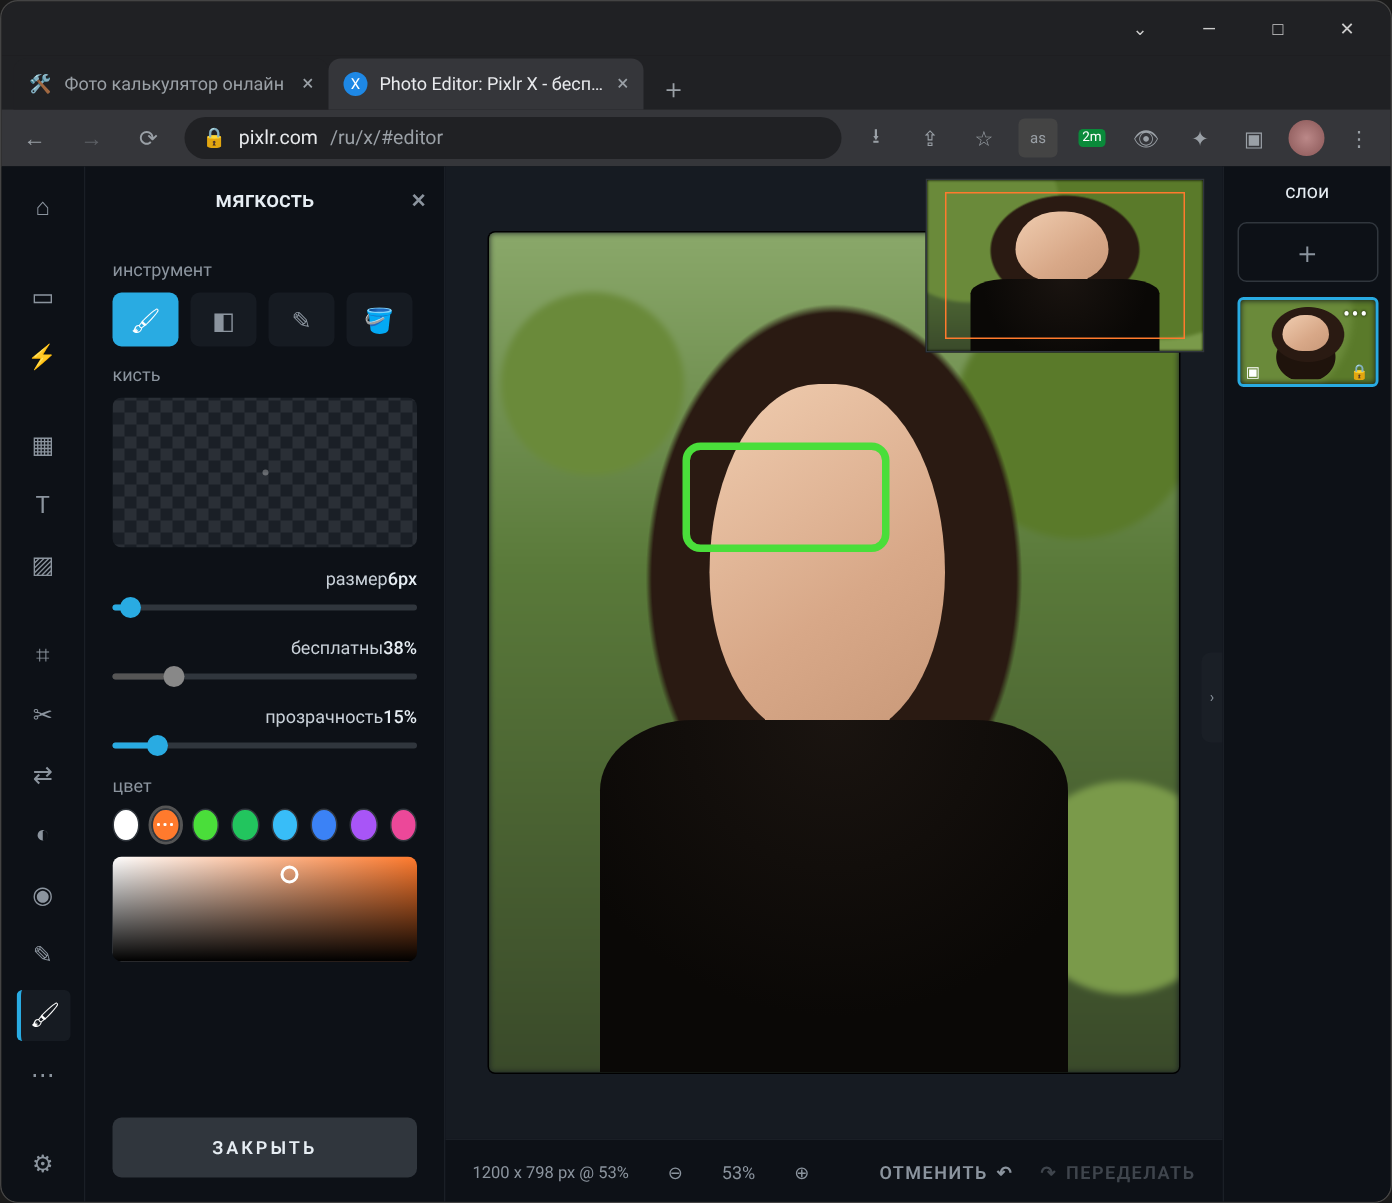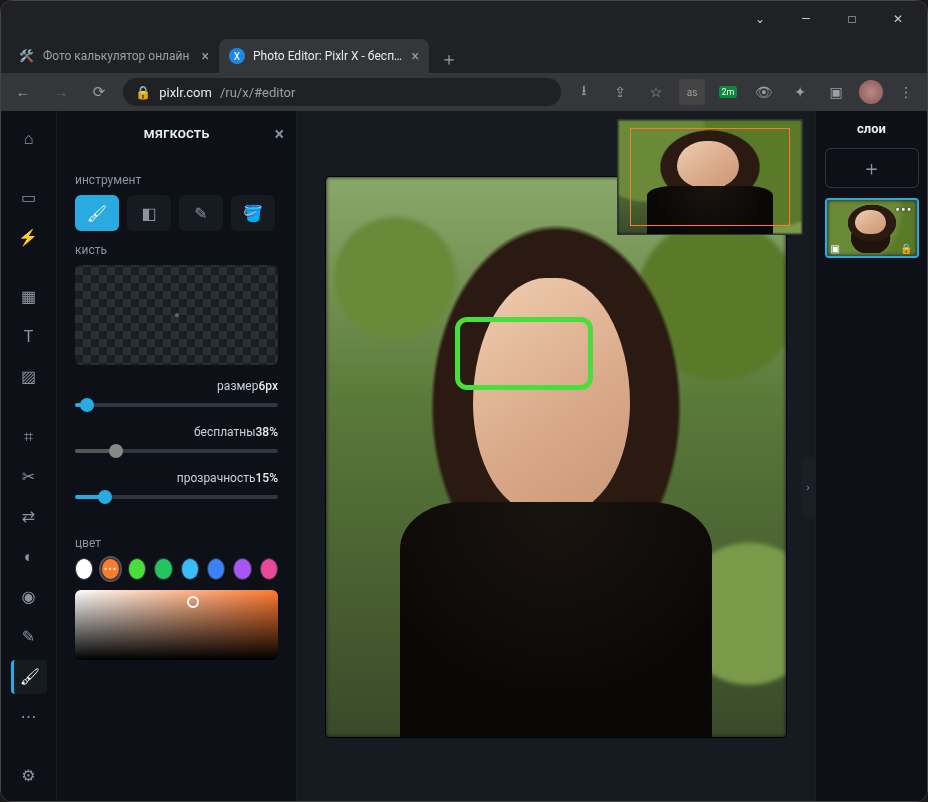--- a/index.html
+++ b/index.html
@@ -95,21 +95,21 @@
 .expand-tab { position:absolute; right:0; top:50%; width:14px; height:60px; background:#1a1f26; border-radius:6px 0 0 6px; display:flex; align-items:center; justify-content:center; color:#8b949e; font-size:10px; }
 
 .canvas-foot { height:44px; background:#0d1117; border-top:1px solid #1a1f26; display:flex; align-items:center; padding:0 18px; gap:18px; color:#8b949e; font-size:12px; }
 .canvas-foot .info { font-size:11px; color:#8b949e; margin-right:auto; }
 .canvas-foot .zbtn { width:26px; height:26px; display:flex; align-items:center; justify-content:center; }
 .canvas-foot .act { display:flex; align-items:center; gap:6px; letter-spacing:1px; font-weight:600; }
 .canvas-foot .act.dim { opacity:.4; }
 
 
 .layers { width:112px; background:#0d1117; border-left:1px solid #1a1f26; display:flex; flex-direction:column; align-items:center; padding:10px 8px; }
-.layers-head { color:#e6edf3; font-size:13px; font-weight:700; margin-bottom:12px; }
+.layers-head { color:#e6edf3; font-size:13px; font-weight:400; margin-bottom:12px; }
 .add-layer { width:94px; height:40px; border:1px solid #30363d; border-radius:6px; display:flex; align-items:center; justify-content:center; color:#8b949e; font-size:20px; margin-bottom:10px; }
 .layer-thumb { width:94px; height:60px; border:2px solid #29abe2; border-radius:4px; position:relative; overflow:hidden; }
 .layer-thumb .mini{position:absolute;inset:0;}
 .layer-thumb .dots { position:absolute; top:2px; right:4px; color:#fff; font-size:14px; letter-spacing:1px; text-shadow:0 0 2px #000; }
 .layer-thumb .badges { position:absolute; bottom:2px; left:4px; right:4px; display:flex; justify-content:space-between; color:#fff; font-size:10px; }
 </style>
 </head>
 <body>
 
 <div class="titlebar">
@@ -223,35 +223,38 @@
         <span>прозрачность</span>
         <span class="val">15%</span>
       </div>
       <div class="slider-track">
           <div class="track">
             <div class="fill" style="width:15%"></div>
             <div class="thumb" style="left:15%"></div>
           </div>
         </div>
 
-      <div class="sect-label" style="margin-top:31px">цвет</div>
+      <div class="sect-label" style="margin-top:12px">цвет</div>
       <div class="color-row" id="colors">
           <div class="swatch" style="background: rgb(255, 255, 255);"></div>
           <div class="swatch dots sel">•••</div>
           <div class="swatch" style="background: rgb(74, 222, 58);"></div>
           <div class="swatch" style="background: rgb(34, 197, 94);"></div>
           <div class="swatch" style="background: rgb(56, 189, 248);"></div>
           <div class="swatch" style="background: rgb(59, 130, 246);"></div>
           <div class="swatch" style="background: rgb(168, 85, 247);"></div>
           <div class="swatch" style="background: rgb(236, 72, 153);"></div>
         </div>
       <div class="gradient-pick">
           <div class="cursor"></div>
         </div>
     </div>
+    <div class="panel-foot">
+      <button class="close-btn">ЗАКРЫТЬ</button>
+    </div>
   </div>
 
   <div class="canvas-wrap">
     <div class="canvas-area">
       <div class="photo">
         <div class="sky"></div>
           <div class="hair"></div>
           <div class="neck"></div>
           <div class="face"></div>
           <div class="dress"></div>
@@ -262,20 +265,35 @@
             <div class="sky"></div>
             <div class="hair"></div>
             <div class="neck"></div>
             <div class="face"></div>
             <div class="dress"></div>
           </div>
         <div class="view"></div>
       </div>
       <div class="expand-tab">›</div>
     </div>
+    <div class="canvas-foot">
+      <span class="info">1200 x 798 px @ 53%</span>
+      <span class="zbtn">⊖</span>
+      <span>53%</span>
+      <span class="zbtn">⊕</span>
+      <div style="flex:1"></div>
+      <div class="act">
+          <span>ОТМЕНИТЬ</span>
+          <span>↶</span>
+        </div>
+      <div class="act dim">
+          <span>↷</span>
+          <span>ПЕРЕДЕЛАТЬ</span>
+        </div>
+    </div>
   </div>
 
   <div class="layers">
     <div class="layers-head">слои</div>
     <div class="add-layer">＋</div>
     <div class="layer-thumb">
       <div class="mini">
           <div class="sky"></div>
           <div class="hair"></div>
           <div class="face"></div>

